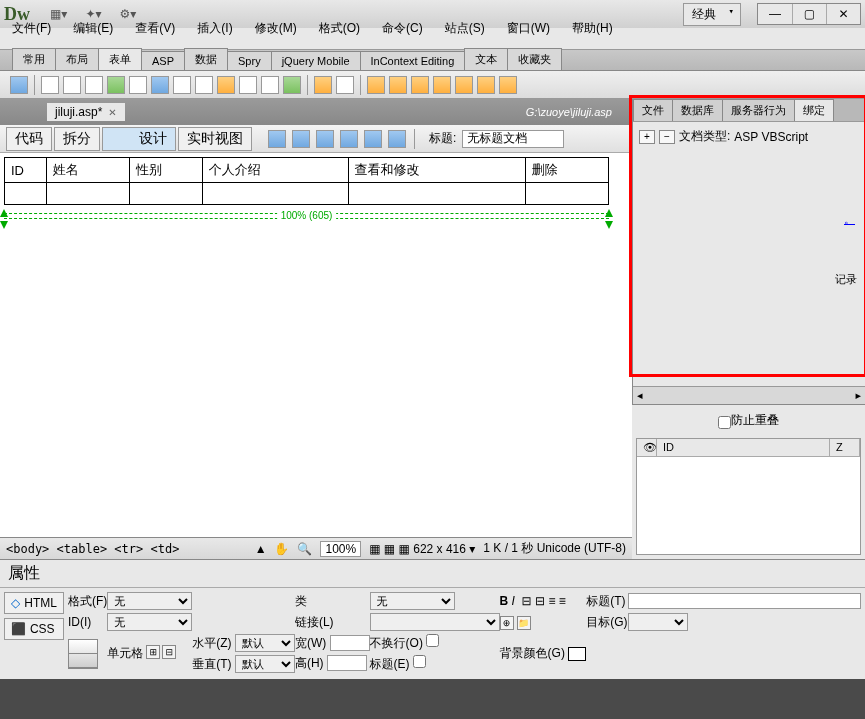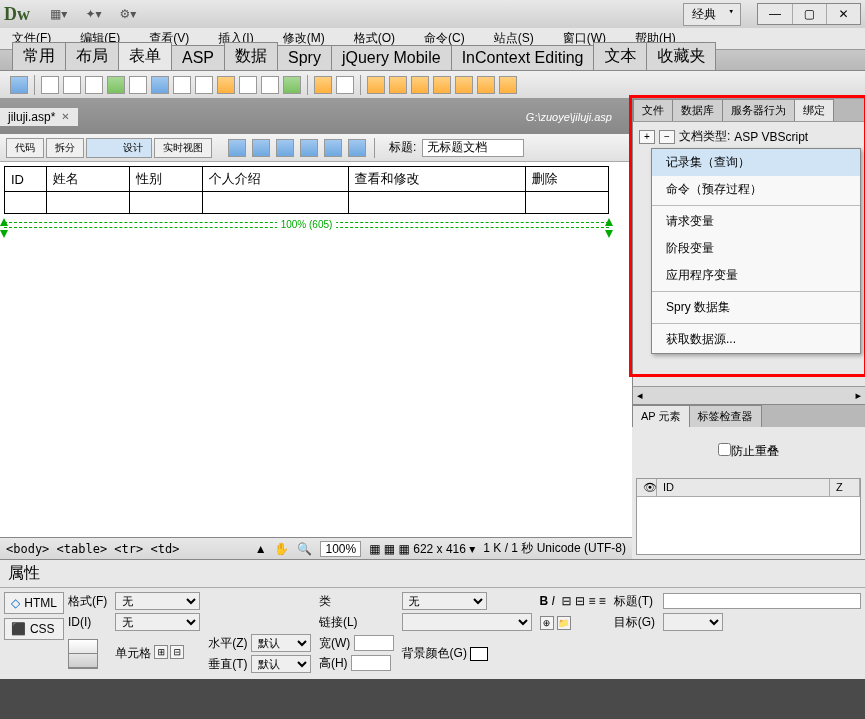--- a/index.html
+++ b/index.html
@@ -6,39 +6,39 @@
 body { background: #4a4a4a; width: 865px; height: 719px; overflow: hidden; }
 .titlebar { height: 28px; background: linear-gradient(#e8e8e8, #d0d0d0); display: flex; align-items: center; padding: 0 4px; }
 .logo { font-size: 18px; font-weight: bold; color: #3a5c2a; font-family: Georgia, serif; margin-right: 20px; }
 .title-icons { display: flex; gap: 18px; }
 .title-icons span { color: #555; cursor: pointer; }
 .presets { margin-left: auto; margin-right: 8px; border: 1px solid #999; padding: 2px 24px 2px 8px; background: #e8e8e8; position: relative; font-family: Liberation Mono, monospace; }
 .presets:after { content: "▾"; position: absolute; right: 6px; font-size: 9px; }
 .winbtns { display: flex; border: 1px solid #888; margin-left: 8px; }
 .winbtns div { width: 34px; height: 20px; display: flex; align-items: center; justify-content: center; border-left: 1px solid #aaa; background: #e8e8e8; cursor: pointer; }
 .winbtns div:first-child { border-left: none; }
-.menubar { height: 22px; background: #e8e8e8; display: flex; align-items: center; padding: 10px 6px; gap: 17px; border-bottom: 1px solid #999; }
+.menubar { height: 22px; background: #e8e8e8; display: flex; align-items: flex-end; padding: 10px 6px; gap: 10px; border-bottom: 1px solid #999; }
 .menubar span { padding: 2px 6px; cursor: pointer; }
 .tabrow { height: 21px; background: linear-gradient(#c8c8c8, #b8b8b8); display: flex; align-items: flex-end; padding: 0 12px; border-bottom: 1px solid #888; }
-.tabrow span { padding: 3px 10px; border: 1px solid #888; border-bottom: none; margin-right: -1px; background: #d8d8d8; cursor: pointer; font-size: 16px; }
+.tabrow span { padding: 3px 10px; border: 1px solid #888; border-bottom: none; margin-right: -1px; background: #d8d8d8; cursor: pointer; font-size: 11px; }
 .tabrow span.active { background: #e8e8e8; }
 .toolbar1 { height: 28px; background: linear-gradient(#f0f0f0, #dcdcdc); border-bottom: 1px solid #999; display: flex; align-items: center; padding: 0 10px; gap: 4px; }
 .tb-ico { width: 18px; height: 18px; border: 1px solid #999; background: #fff; display: inline-block; cursor: pointer; }
 .tb-ico.c1 { background: linear-gradient(#a8d896, #7bc160); }
 .tb-ico.c2 { background: linear-gradient(#ffd080, #ffb040); }
 .tb-ico.c3 { background: linear-gradient(#a0c8f0, #70a8e0); }
 .tb-sep { width: 1px; height: 20px; background: #999; margin: 0 2px; }
 .doc-area { display: flex; height: 460px; }
 .doc-main { flex: 1; background: #4a4a4a; display: flex; flex-direction: column; }
-.doc-tabs { height: 35px; background: linear-gradient(#9a9a9a, #888); display: flex; align-items: center; }
+.doc-tabs { height: 26px; background: linear-gradient(#9a9a9a, #888); display: flex; align-items: center; padding-left: 47px; }
 .doc-tab { background: #e8e8e8; padding: 2px 8px; display: flex; align-items: center; gap: 6px; font-size: 11px; }
 .doc-tab .x { font-size: 10px; color: #666; cursor: pointer; }
 .doc-path { margin-left: auto; color: #fff; font-size: 11px; padding-right: 20px; font-style: italic; }
 .doc-toolbar { height: 28px; background: linear-gradient(#f4f4f4, #e0e0e0); border-bottom: 1px solid #aaa; display: flex; align-items: center; padding: 0 6px; gap: 2px; }
-.vbtn { border: 1px solid #999; padding: 2px 8px; background: #f0f0f0; cursor: pointer; font-size: 10px; }
+.vbtn { border: 1px solid #999; padding: 2px 8px; background: #f0f0f0; cursor: pointer; font-size: 14px; }
 .vbtn.active { background: #d0e4f5; padding-left: 36px; }
 .title-input { border: 1px solid #999; padding: 1px 4px; width: 102px; margin-left: 4px; }
 .canvas { flex: 1; background: #fff; padding: 4px; position: relative; }
 .design-table { border-collapse: collapse; width: 605px; }
 .design-table td { border: 1px solid #000; padding: 3px 6px; height: 22px; font-size: 13px; }
 .ruler { margin-top: 8px; width: 605px; height: 12px; position: relative; }
 .ruler-line { border-top: 1px dashed #0a0; border-bottom: 1px dashed #0a0; height: 6px; }
 .ruler-label { position: absolute; left: 50%; top: -3px; transform: translateX(-50%); background: #fff; padding: 0 4px; font-size: 10px; color: #0a0; }
 .rulermark { position: absolute; width: 0; height: 0; border-left: 4px solid transparent; border-right: 4px solid transparent; }
 .rulermark.top { border-bottom: 8px solid #0a0; top: -4px; }
@@ -54,32 +54,32 @@
 .ctx-menu { position: absolute; left: 18px; top: 26px; width: 210px; background: #f8f8f8; border: 1px solid #888; box-shadow: 2px 2px 4px rgba(0,0,0,0.3); z-index: 100; }
 .ctx-menu div { padding: 5px 14px; cursor: pointer; }
 .ctx-menu div:hover, .ctx-menu div.hl { background: #d0e4f5; }
 .ctx-menu hr { border: none; border-top: 1px solid #bbb; margin: 2px 0; }
 .panel-hint { color: #00f; text-decoration: underline; position: absolute; right: 10px; top: 90px; font-size: 11px; }
 .panel-hint2 { position: absolute; right: 8px; top: 150px; font-size: 11px; }
 .panel-scroll { height: 18px; background: #d8d8d8; border-top: 1px solid #999; display: flex; align-items: center; }
 .panel-scroll span { font-size: 11px; padding: 0 4px; }
 .panel2 { height: 197px; background: #e8e8e8; border-top: 1px solid #888; display: flex; flex-direction: column; }
 .panel2-body { flex: 1; background: #fff; border: 1px solid #999; margin: 2px 4px 4px; }
-.chk { display: flex; align-items: flex-start; justify-content: center; padding: 16px; }
+.chk { display: flex; align-items: flex-end; justify-content: center; padding: 7px; }
 .gridhead { display: flex; background: #e8e8e8; border-bottom: 1px solid #aaa; }
 .gridhead span { padding: 2px 6px; font-size: 11px; border-right: 1px solid #aaa; }
 .statusbar { height: 22px; background: linear-gradient(#e8e8e8, #d8d8d8); display: flex; align-items: center; padding: 0 6px; gap: 8px; border-top: 1px solid #888; font-size: 11px; }
 .tagsel { font-family: monospace; }
 .zoom-sel { border: 1px solid #999; padding: 0 4px; background: #fff; }
 .props { height: 120px; background: #e8e8e8; border-top: 1px solid #888; }
 .props-title { padding: 3px 8px; border-bottom: 1px solid #aaa; font-size: 16px; }
 .props-body { display: flex; padding: 4px; gap: 4px; }
 .props-side { display: flex; flex-direction: column; gap: 4px; }
 .props-side div { border: 1px solid #999; padding: 3px 6px; background: #f0f0f0; cursor: pointer; display: flex; align-items: center; gap: 4px; }
-.props-grid { flex: 1; display: grid; grid-template-columns: auto auto auto auto auto auto auto 1fr; gap: 3px 8px; align-items: center; font-size: 11px; }
+.props-grid { flex: 1; display: grid; grid-template-columns: auto auto auto auto auto auto auto 1fr; gap: 3px 0; align-items: center; font-size: 11px; }
 .props-grid input, .props-grid select { border: 1px solid #999; padding: 1px 2px; font-size: 11px; }
 .props-grid select { width: 85px; }
 .props-grid input.sm { width: 40px; }
 .cell-ico { width: 30px; height: 30px; background: linear-gradient(#fff, #ccc); border: 1px solid #888; display: flex; flex-direction: column; }
 .cell-ico i { flex: 1; border-bottom: 1px solid #888; }
 .swatch { width: 18px; height: 14px; border: 1px solid #000; background: #fff; display: inline-block; vertical-align: middle; }
 .small-ico { width: 14px; height: 14px; display: inline-flex; align-items: center; justify-content: center; border: 1px solid #888; background: #f4f4f4; font-size: 9px; }
 </style>
 </head>
 <body>
@@ -235,46 +235,30 @@
           <span>服务器行为</span>
           <span class="active">绑定</span>
         </div>
       <div class="panel-body">
         <div class="doctype-row">
           <span class="pm-btn">+</span>
           <span class="pm-btn">−</span>
           <span>文档类型:</span>
           <span>ASP VBScript</span>
         </div>
-        <div class="ctx-menu" id="ctxmenu">
-            <div class="hl">记录集（查询）</div>
-            <div>命令（预存过程）</div>
-            <hr>
-            <div>请求变量</div>
-            <div>阶段变量</div>
-            <div>应用程序变量</div>
-            <hr>
-            <div>Spry 数据集</div>
-            <hr>
-            <div>获取数据源...</div>
-          </div>
         <span class="panel-hint">。</span>
         <span class="panel-hint2">记录</span>
       </div>
       <div class="panel-scroll">
           <span>◂</span>
           <span style="flex:1"></span>
           <span>▸</span>
         </div>
     </div>
     <div class="panel2">
-      <div class="panel-tabs" id="p2tabs">
-          <span class="active">AP 元素</span>
-          <span>标签检查器</span>
-        </div>
       <div class="chk">
         <input type="checkbox" style="">
         <span>防止重叠</span>
       </div>
       <div class="panel2-body">
         <div class="gridhead">
           <span style="width:20px">👁</span>
           <span style="flex:1">ID</span>
           <span style="width:30px">Z</span>
         </div>
@@ -329,18 +313,22 @@
           </span>
       </span>
       <span style="display:flex;flex-direction:column;gap:3px">
         <span><span>水平(Z)</span> <select style="width:60px"><option>默认</option></select></span>
         <span><span>垂直(T)</span> <select style="width:60px"><option>默认</option></select></span>
       </span>
       <span style="display:flex;flex-direction:column;gap:3px">
         <span><span>宽(W)</span> <input class="sm" style=""></span>
         <span><span>高(H)</span> <input class="sm" style=""></span>
       </span>
+      <span style="display:flex;flex-direction:column;gap:3px">
+        <span><span>不换行(O)</span> <input type="checkbox" style=""></span>
+        <span><span>标题(E)</span> <input type="checkbox" style=""></span>
+      </span>
       <span><span>背景颜色(G)</span> <span class="swatch"></span></span>
       <span></span>
         <span></span>
     </div>
   </div>
 </div>
 
 </body></html>

